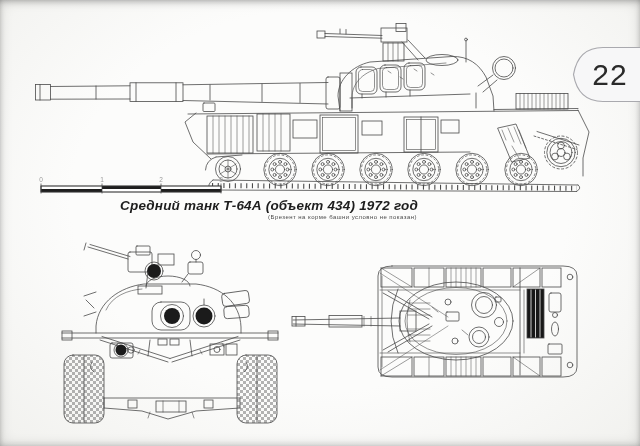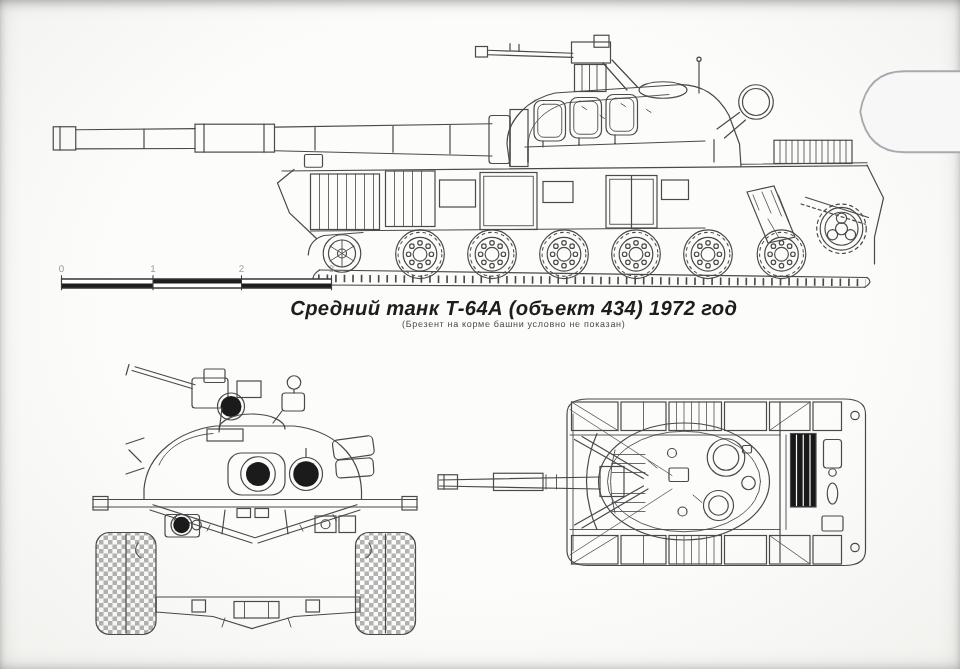--- a/index.html
+++ b/index.html
@@ -8,21 +8,21 @@
     background:radial-gradient(ellipse at 50% 45%, #fcfcfb 55%, #f1f1ee 100%);
     box-shadow:inset 0 0 14px rgba(0,0,0,.13),
                inset 0 5px 7px -4px rgba(0,0,0,.28),
                inset 0 -4px 6px -3px rgba(0,0,0,.14),
                inset 4px 0 6px -4px rgba(0,0,0,.12),
                inset -4px 0 6px -4px rgba(0,0,0,.12);
     font-family:"Liberation Sans", sans-serif;
   }
   svg.blueprint{position:absolute;left:0;top:0;}
   .caption{
-    position:absolute;left:120px;top:198px;width:445px;text-align:center;
+    position:absolute;left:120px;top:198px;width:445px;text-align:left;
     font-family:"Liberation Sans", sans-serif;
     font-size:13.5px;font-weight:bold;font-style:italic;color:#1d1d1d;
     letter-spacing:.2px;white-space:nowrap;
   }
   .subcaption{
     position:absolute;left:120px;top:214px;width:445px;text-align:center;
     font-size:6px;color:#4a4a4a;letter-spacing:.45px;white-space:nowrap;
   }
   .tick-label{
     position:absolute;top:176px;width:12px;text-align:center;
@@ -300,13 +300,14 @@
   </svg>
 
   <div class="caption">Средний танк Т-64А (объект 434) 1972 год</div>
   <div class="subcaption">(Брезент на корме башни условно не показан)</div>
 
   <span class="tick-label" style="left:35px">0</span>
   <span class="tick-label" style="left:96px">1</span>
   <span class="tick-label" style="left:155px">2</span>
   <span class="tick-label" style="left:215px">3</span>
 
+  <div class="page-number">22</div>
 </div>
 
 </body></html>

